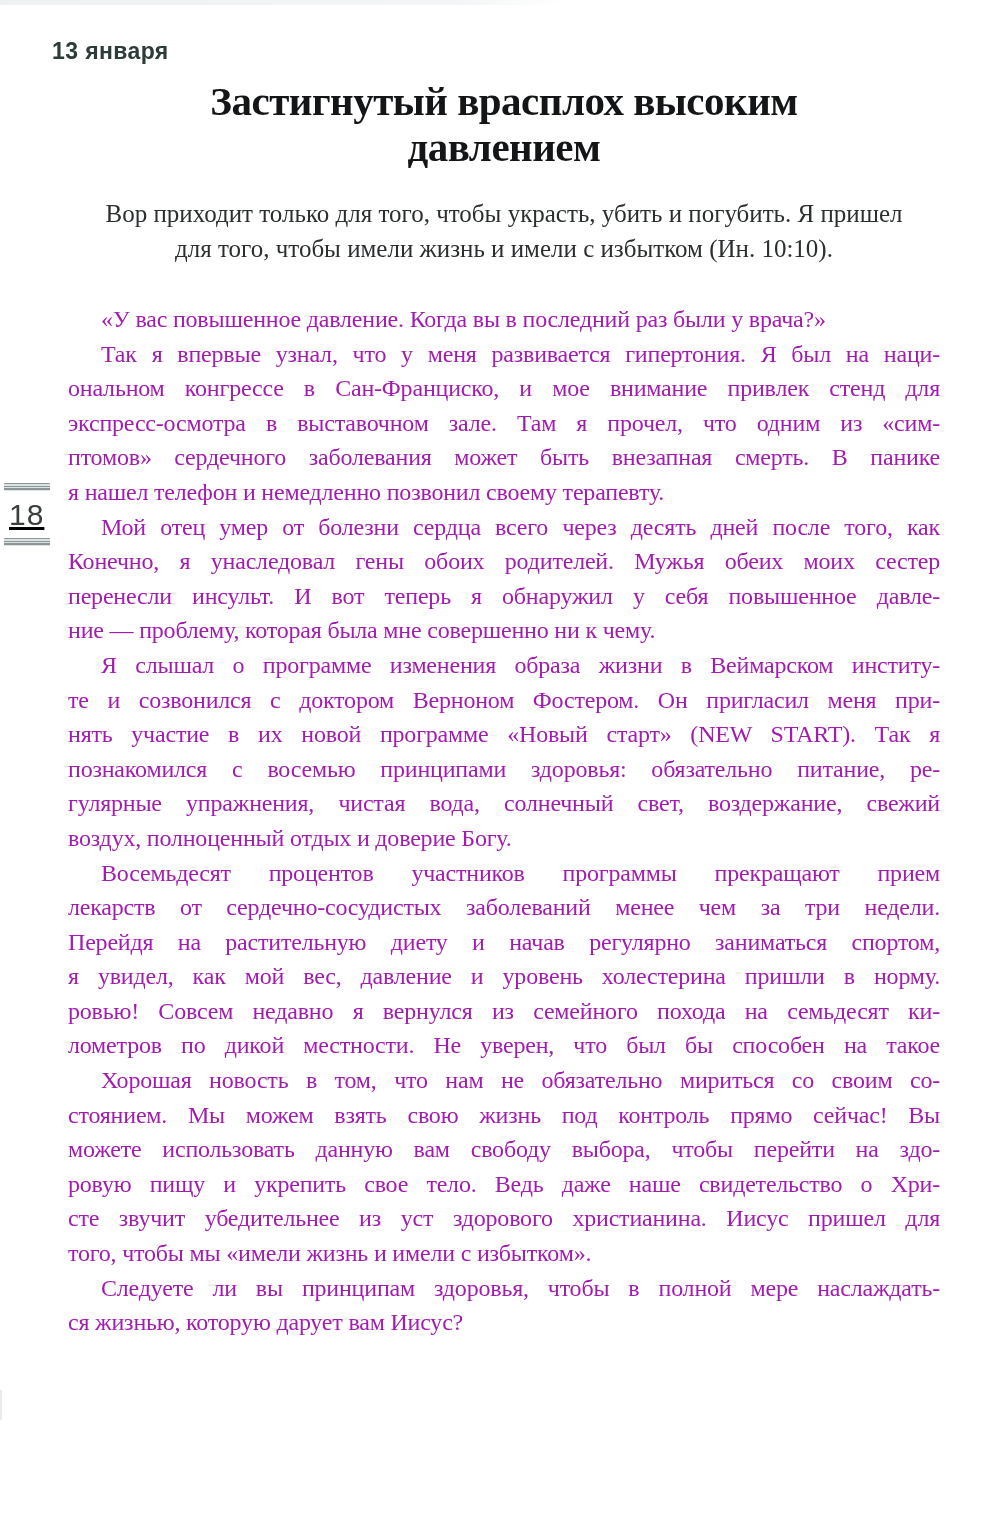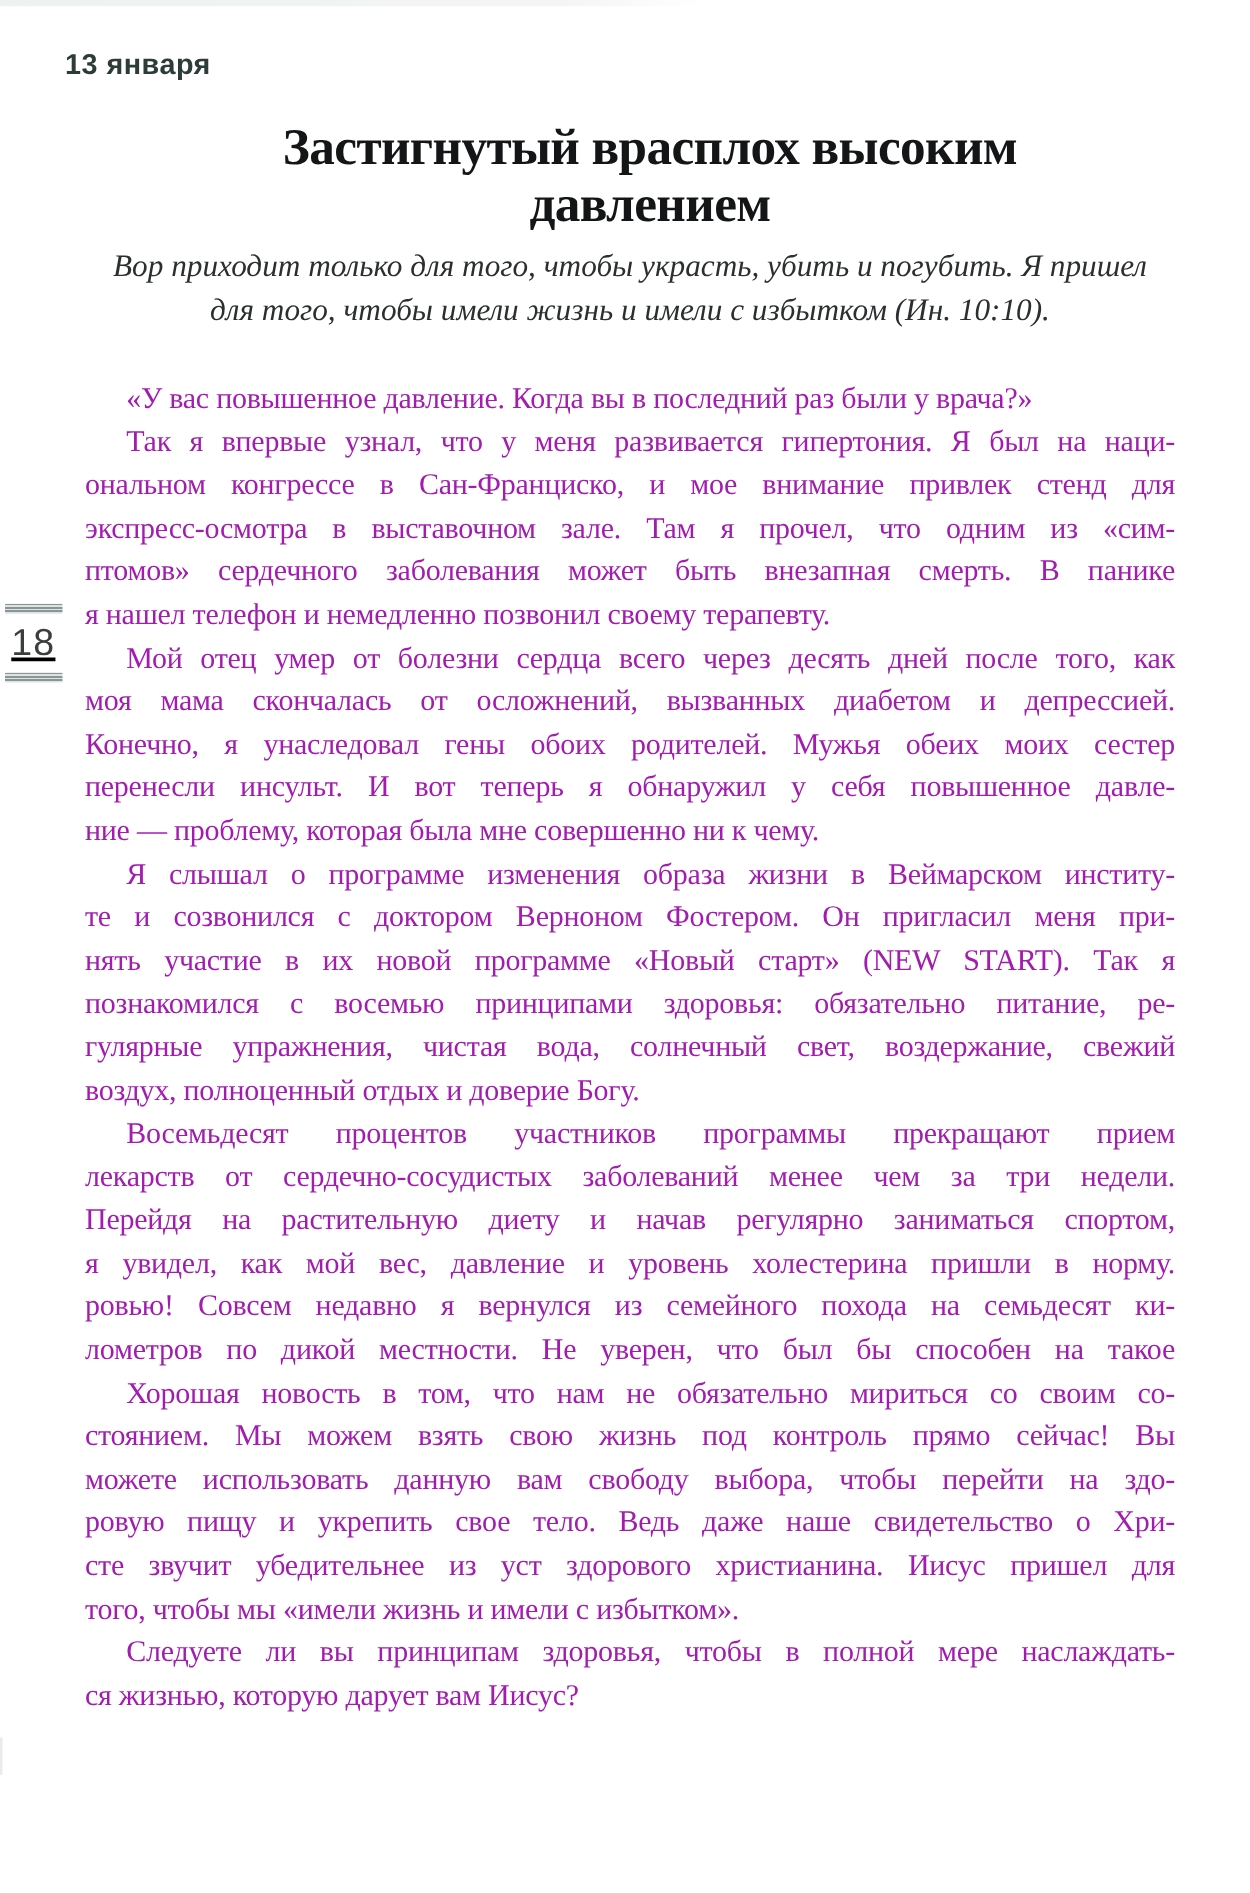--- a/index.html
+++ b/index.html
@@ -29,34 +29,33 @@
     font-family: "Liberation Sans", sans-serif;
     font-size: 23px;
     font-weight: 600;
     letter-spacing: 0.4px;
     color: #2d3c39;
   }
   .title {
     position: absolute;
     top: 78px; left: 68px;
     width: 872px;
-    margin: 16px;
+    margin: 0;
     text-align: center;
     font-weight: bold;
     font-size: 41px;
     line-height: 46px;
     color: #131516;
     letter-spacing: -0.5px;
   }
   .epigraph {
     position: absolute;
     top: 196px; left: 68px;
     width: 872px;
     text-align: center;
-    font-style: italic;
     font-size: 25px;
     line-height: 35px;
     color: #2b2f30;
   }
   .body-text {
     position: absolute;
     top: 302px; left: 68px;
     width: 872px;
     font-size: 24px;
     line-height: 34.6px;
@@ -120,21 +119,20 @@
       </div>
       <div>
         <div class="line first">Так я впервые узнал, что у меня развивается гипертония. Я был на наци-</div>
         <div class="line">ональном конгрессе в Сан-Франциско, и мое внимание привлек стенд для</div>
         <div class="line">экспресс-осмотра в выставочном зале. Там я прочел, что одним из «сим-</div>
         <div class="line">птомов» сердечного заболевания может быть внезапная смерть. В панике</div>
         <div class="line last">я нашел телефон и немедленно позвонил своему терапевту.</div>
       </div>
       <div>
         <div class="line first">Мой отец умер от болезни сердца всего через десять дней после того, как</div>
-        <div class="line">моя мама скончалась от осложнений, вызванных диабетом и депрессией.</div>
         <div class="line">Конечно, я унаследовал гены обоих родителей. Мужья обеих моих сестер</div>
         <div class="line">перенесли инсульт. И вот теперь я обнаружил у себя повышенное давле-</div>
         <div class="line last">ние — проблему, которая была мне совершенно ни к чему.</div>
       </div>
       <div>
         <div class="line first">Я слышал о программе изменения образа жизни в Веймарском институ-</div>
         <div class="line">те и созвонился с доктором Верноном Фостером. Он пригласил меня при-</div>
         <div class="line">нять участие в их новой программе «Новый старт» (NEW START). Так я</div>
         <div class="line">познакомился с восемью принципами здоровья: обязательно питание, ре-</div>
         <div class="line">гулярные упражнения, чистая вода, солнечный свет, воздержание, свежий</div>

